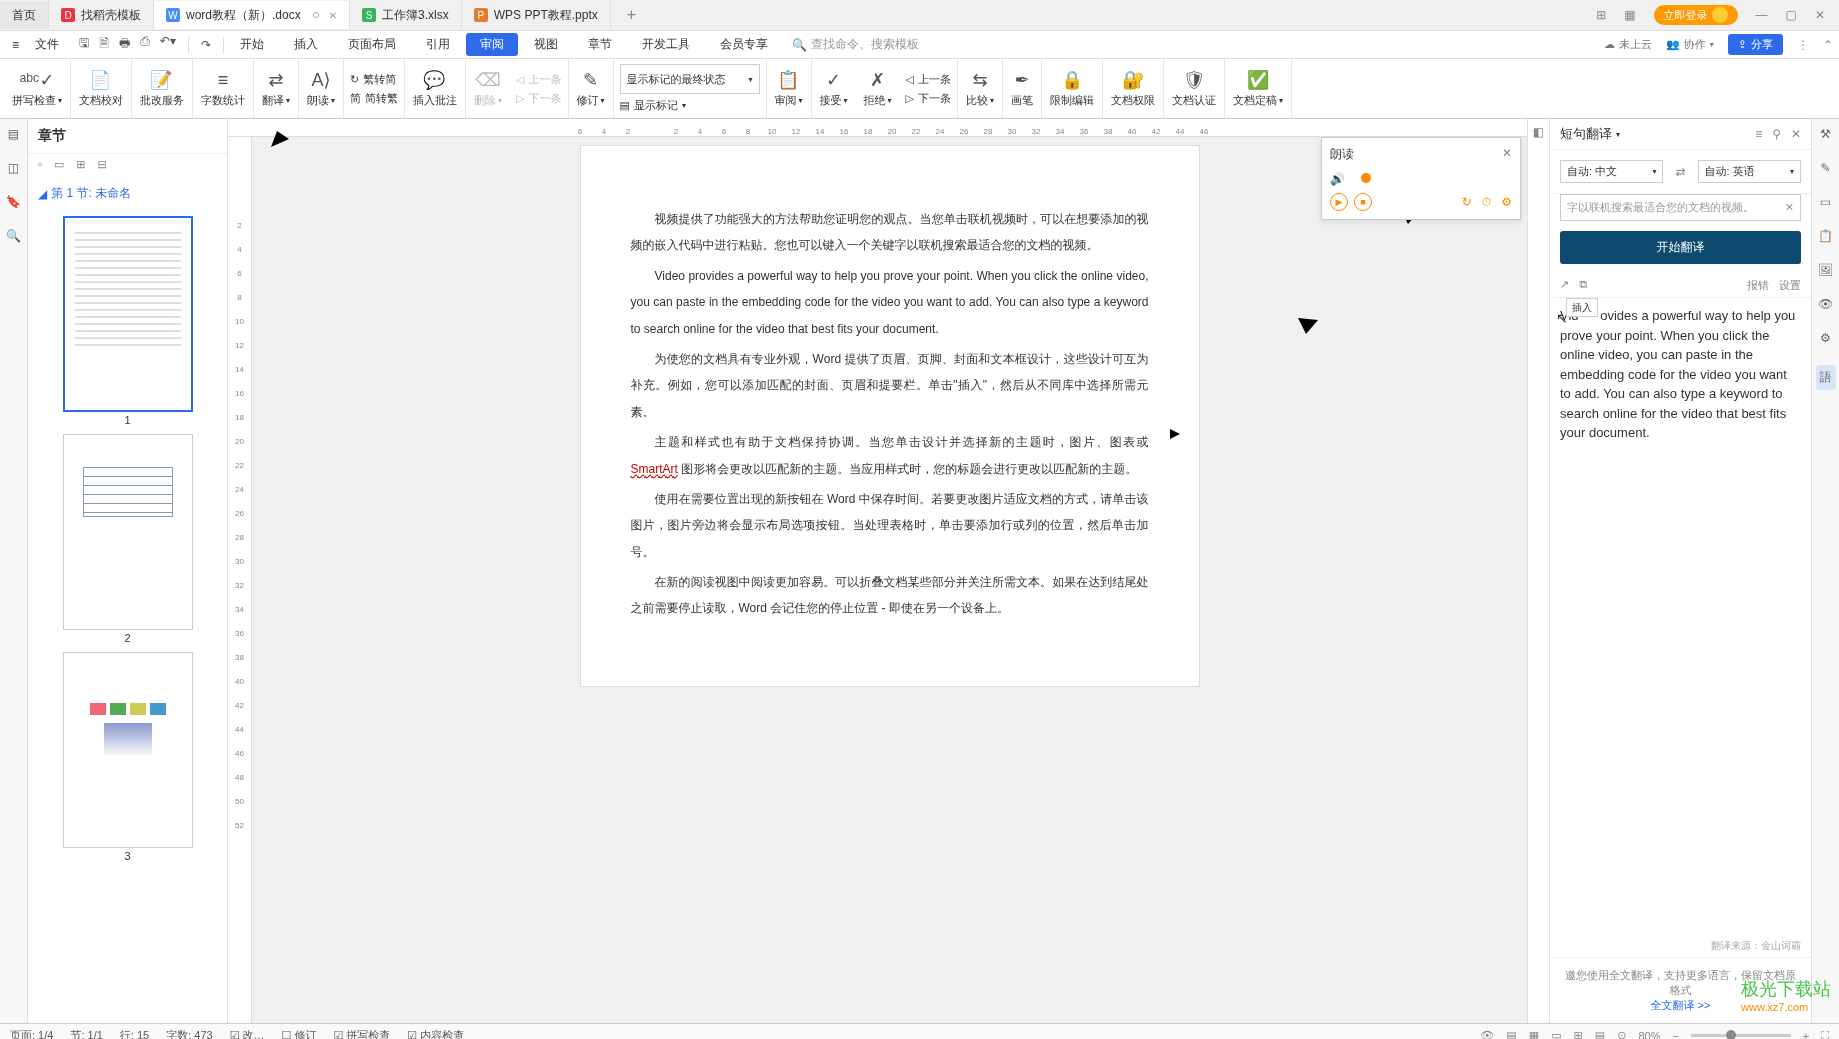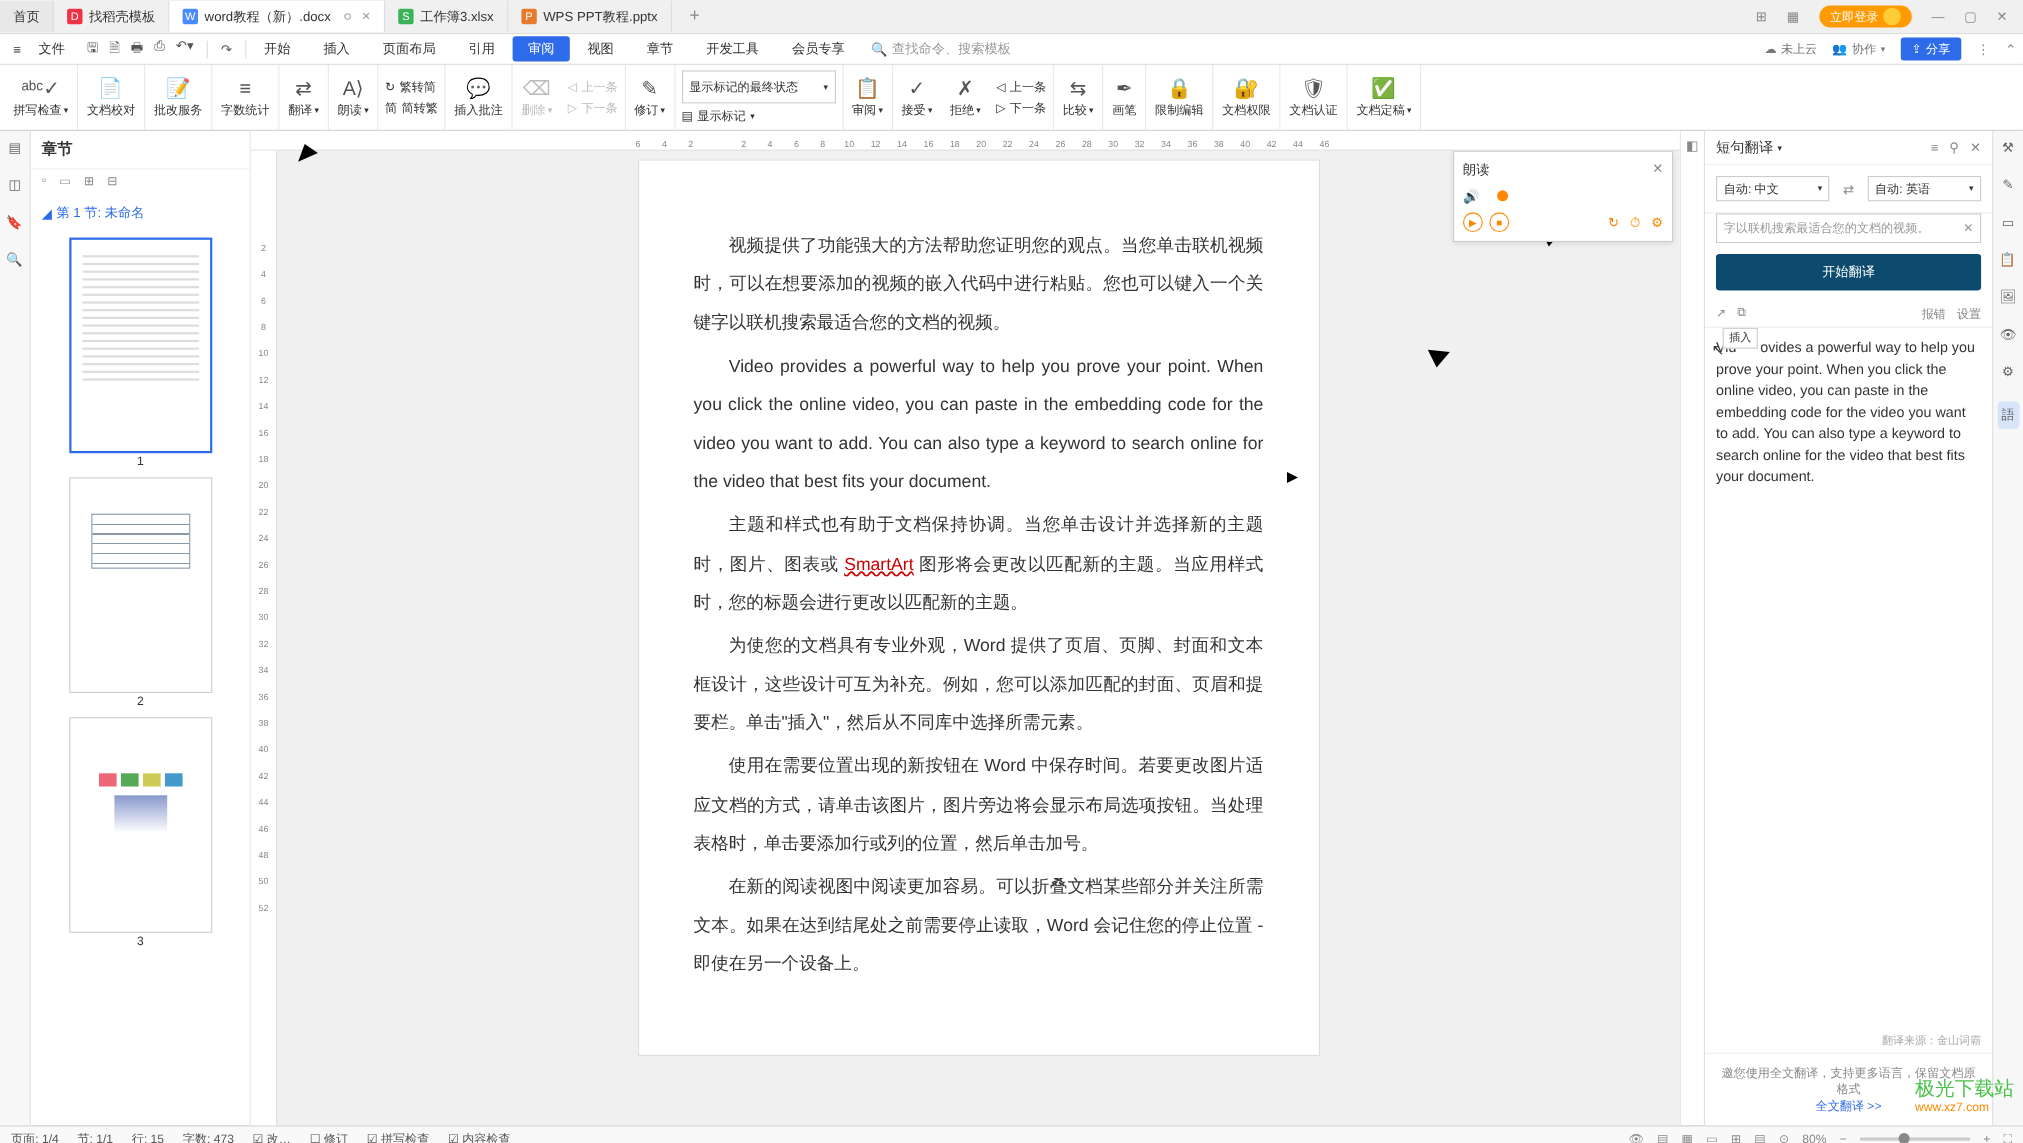--- a/index.html
+++ b/index.html
@@ -64,21 +64,21 @@
 .thumb-pics { display: flex; gap: 4px; justify-content: center; margin-top: 50px; flex-wrap: wrap; }
 .sq { width: 16px; height: 12px; }
 
 
 .docarea { flex: 1; display: flex; flex-direction: column; background: #f0f0f0; position: relative; }
 .ruler-h { height: 18px; background: #fff; border-bottom: 1px solid #ddd; font-size: 8px; color: #888; display: flex; align-items: flex-end; padding-left: 340px; gap: 0; letter-spacing: 0; }
 .ruler-h span { display: inline-block; width: 24px; text-align: center; }
 .doc-scroll { flex: 1; display: flex; position: relative; }
 .ruler-v { width: 24px; background: #fff; border-right: 1px solid #ddd; font-size: 8px; color: #888; display: flex; flex-direction: column; padding-top: 60px; }
 .ruler-v span { height: 24px; text-align: center; }
-.page { background: #fff; width: 620px; margin: 8px auto 0; padding: 60px 50px; line-height: 2.2; font-size: 16px; text-align: justify; border: 1px solid #ddd; position: relative; }
+.page { background: #fff; width: 620px; margin: 8px auto 0; padding: 60px 50px; line-height: 2.2; font-size: 12px; text-align: justify; border: 1px solid #ddd; position: relative; }
 .page p { text-indent: 2em; margin-bottom: 4px; }
 .smartart { color: #c00; text-decoration: underline wavy #c00; }
 
 
 .read-popup { position: absolute; top: 0; right: 6px; width: 200px; background: #fff; border: 1px solid #ccc; box-shadow: 0 2px 6px rgba(0,0,0,.1); padding: 8px; z-index: 5; }
 .read-popup .rp-head { display: flex; justify-content: space-between; font-size: 12px; margin-bottom: 8px; }
 .rp-close { cursor: pointer; color: #888; }
 .rp-slider { height: 4px; background: #ddd; border-radius: 2px; position: relative; margin: 6px 10px; }
 .rp-slider .knob { position: absolute; top: -4px; left: 60%; width: 10px; height: 10px; border-radius: 50%; background: #f80; }
 .rp-row { display: flex; justify-content: space-between; align-items: center; margin-top: 6px; font-size: 12px; color: #f80; }
@@ -469,22 +469,22 @@
           <span>44</span>
           <span>46</span>
           <span>48</span>
           <span>50</span>
           <span>52</span>
         </div>
       <div style="flex:1;overflow:auto;position:relative">
         <div class="page">
           <p>视频提供了功能强大的方法帮助您证明您的观点。当您单击联机视频时，可以在想要添加的视频的嵌入代码中进行粘贴。您也可以键入一个关键字以联机搜索最适合您的文档的视频。</p>
           <p>Video provides a powerful way to help you prove your point. When you click the online video, you can paste in the embedding code for the video you want to add. You can also type a keyword to search online for the video that best fits your document.</p>
+          <p>为使您的文档具有专业外观，Word 提供了页眉、页脚、封面和文本框设计，这些设计可互为补充。例如，您可以添加匹配的封面、页眉和提要栏。单击"插入"，然后从不同库中选择所需元素。</p>
           <p><span>主题和样式也有助于文档保持协调。当您单击设计并选择新的主题时，图片、图表或 </span><span class="smartart">SmartArt</span><span> 图形将会更改以匹配新的主题。当应用样式时，您的标题会进行更改以匹配新的主题。</span></p>
-          <p>为使您的文档具有专业外观，Word 提供了页眉、页脚、封面和文本框设计，这些设计可互为补充。例如，您可以添加匹配的封面、页眉和提要栏。单击"插入"，然后从不同库中选择所需元素。</p>
           <p>使用在需要位置出现的新按钮在 Word 中保存时间。若要更改图片适应文档的方式，请单击该图片，图片旁边将会显示布局选项按钮。当处理表格时，单击要添加行或列的位置，然后单击加号。</p>
           <p>在新的阅读视图中阅读更加容易。可以折叠文档某些部分并关注所需文本。如果在达到结尾处之前需要停止读取，Word 会记住您的停止位置 - 即使在另一个设备上。</p>
         </div>
 
         <div class="read-popup">
           <div class="rp-head">
               <span>朗读</span>
               <span class="rp-close">✕</span>
             </div>
           <div style="display:flex;align-items:center;gap:6px">

